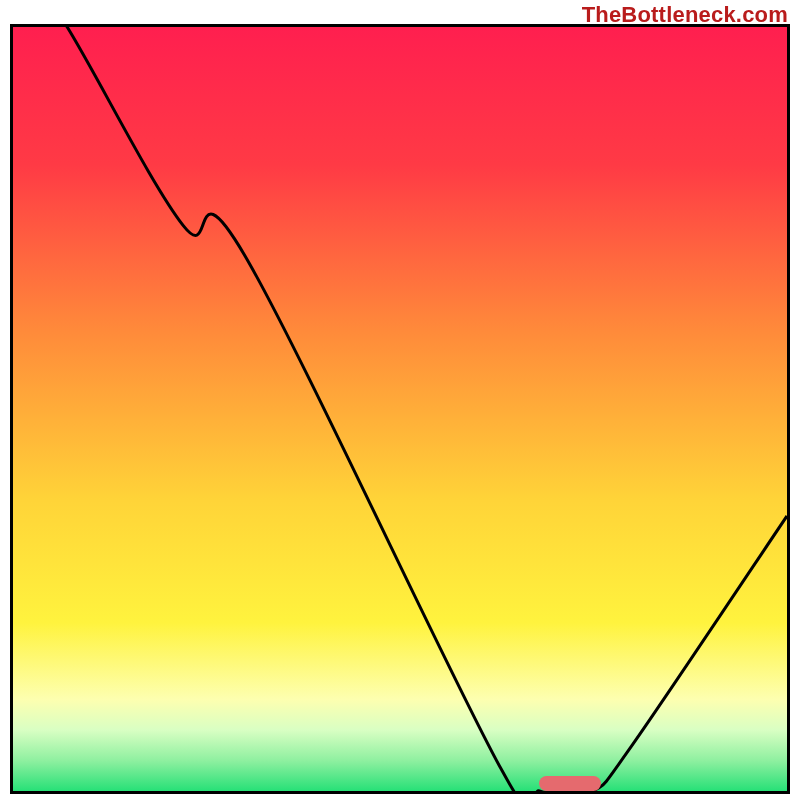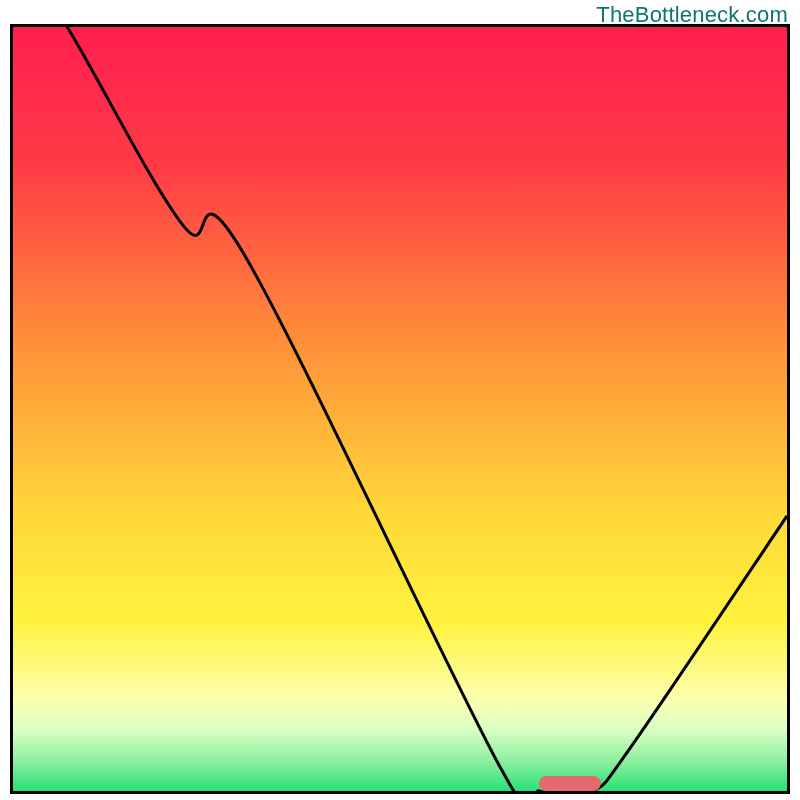--- a/index.html
+++ b/index.html
@@ -19,22 +19,22 @@
     height: 770px;
     border: 3px solid #000000;
     box-sizing: border-box;
     overflow: hidden;
   }
   .watermark {
     position: absolute;
     top: 2px;
     right: 12px;
     font-size: 22px;
-    font-weight: 400;
-    color: #0f766e;
+    font-weight: 700;
+    color: #b91c1c;
     letter-spacing: 0.2px;
   }
   .plot-area {
     position: absolute;
     left: 0;
     top: 0;
     width: 100%;
     height: 100%;
   }
   

